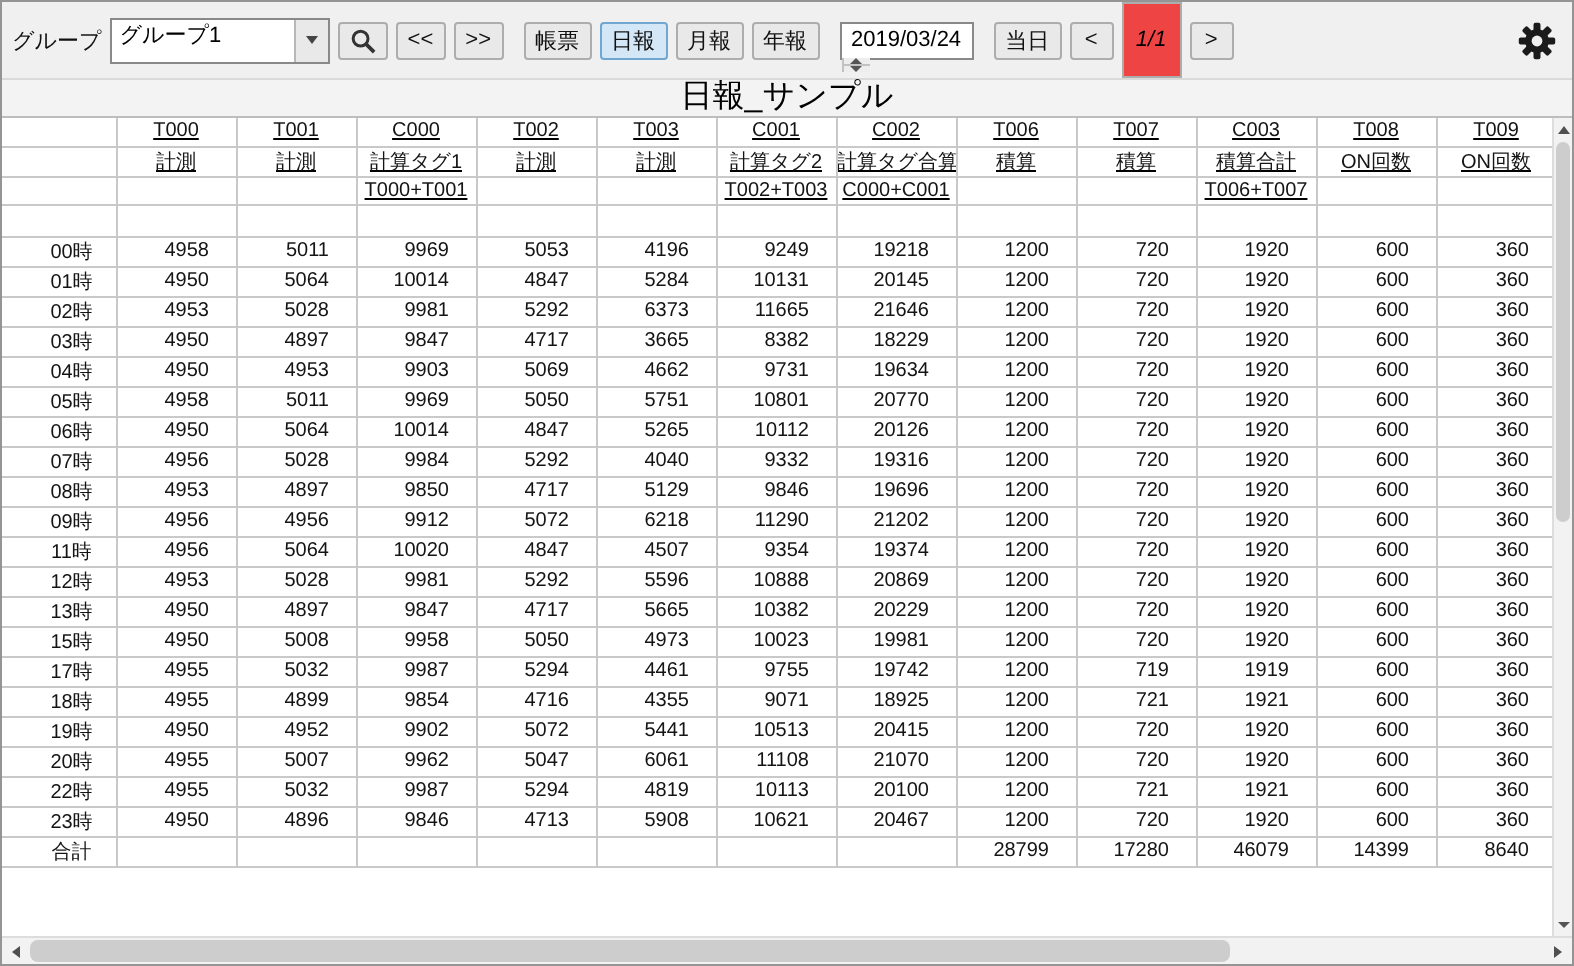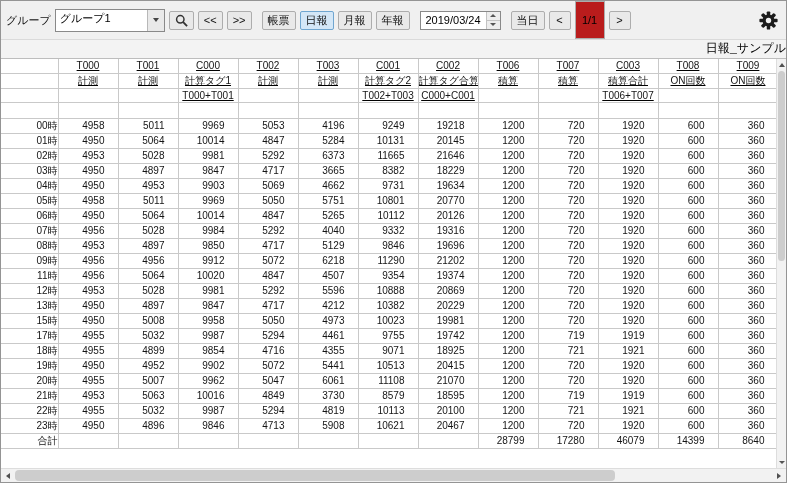--- a/index.html
+++ b/index.html
@@ -29,64 +29,64 @@
   .combo-btn { width: 17px; background: #e9e9e9; border-left: 1px solid #b8b8b8; display: flex; align-items: center; justify-content: center; cursor: default; }
   .tb-btn {
     height: 19px; min-width: 22px; padding: 0 5px;
     font-size: 11px; font-family: inherit; color: #111;
     background: #e9e9e9; border: 1px solid #adadad; border-radius: 2px;
     display: inline-flex; align-items: center; justify-content: center;
     cursor: default; white-space: nowrap;
   }
   .tb-btn.sel { background: var(--sel-bg, #d4e7f7); border-color: var(--sel-border, #70a6d0); }
   .ml6 { margin-left: 6px; }
-  .date-field { height: 19px; border: 1px solid #898989; background: #fff; display: flex; align-items: stretch; margin-left: 6px; }
+  .date-field { height: 19px; border: 1px solid #898989; background: #fff; display: flex; align-items: stretch; margin-left: 6px; flex-direction: column; }
   .date-text { font-size: 11px; line-height: 17px; padding: 0 5px; white-space: nowrap; }
   .spin { width: 14px; display: flex; flex-direction: column; border-left: 1px solid #c2c2c2; }
   .spin > div { flex: 1; background: #ededed; display: flex; align-items: center; justify-content: center; }
   .spin > div + div { border-top: 1px solid #c2c2c2; }
-  .page-box { height: 19px; min-width: 30px; border: 1px solid #adadad; background: #b91c1c; font-size: 11px; display: inline-flex; align-items: center; justify-content: center; padding: 18px 4px; }
+  .page-box { height: 19px; min-width: 30px; border: 1px solid #adadad; background: #ef4444; font-size: 11px; display: inline-flex; align-items: center; justify-content: center; padding: 18px 4px; font-style: italic; }
   .flex-spacer { flex: 1; }
   .gear-btn { width: 26px; height: 22px; background: transparent; border: none; display: flex; align-items: center; justify-content: center; }
 
   
   .tri { width: 0; height: 0; display: block; }
   .tri-down  { border-left: 3.5px solid transparent; border-right: 3.5px solid transparent; border-top: 4.5px solid #444; }
   .tri-up-s  { border-left: 3px solid transparent; border-right: 3px solid transparent; border-bottom: 3.5px solid #555; }
   .tri-down-s{ border-left: 3px solid transparent; border-right: 3px solid transparent; border-top: 3.5px solid #555; }
   .tri-up    { border-left: 3.5px solid transparent; border-right: 3.5px solid transparent; border-bottom: 4.5px solid #505050; }
   .tri-left  { border-top: 3.5px solid transparent; border-bottom: 3.5px solid transparent; border-right: 4.5px solid #505050; }
   .tri-right { border-top: 3.5px solid transparent; border-bottom: 3.5px solid transparent; border-left: 4.5px solid #505050; }
 
   
   .titlebar {
     flex: 0 0 19px;
     background: #f3f3f3;
     border-bottom: 1px solid #bdbdbd;
-    font-size: 12px; color: #000;
-    text-align: right; line-height: 18px; font-family: Liberation Mono, monospace;
+    font-size: 16px; color: #000;
+    text-align: center; line-height: 18px;
   }
 
   
   .content { flex: 1 1 auto; display: flex; overflow: hidden; }
   .table-area { width: 777px; overflow: hidden; background: #fff; }
   table { border-collapse: collapse; table-layout: fixed; width: 777px; }
   col.c-lbl { width: 57px; }
   col.c-dat { width: 60px; }
   th, td {
     font-weight: normal; font-size: 10px; color: #141414;
     white-space: nowrap; overflow: hidden;
     border-right: 1px solid #c9c9c9;
   }
   thead tr { height: 14px; text-decoration: underline; }
   thead tr.hr-blank { height: 16px; }
   thead th { text-align: center; border-bottom: 1px solid #c9c9c9; }
   tbody tr { height: 13px; }
   tbody td { text-align: right; padding-right: 13px; border-bottom: 1px solid #c9c9c9; }
-  tbody th { text-align: right; border-bottom: 1px solid #c9c9c9; padding-left: 13px; }
+  tbody th { text-align: center; border-bottom: 1px solid #c9c9c9; padding-left: 13px; }
 
   
   .vscroll { width: 10px; background: #f2f2f2; border-left: 1px solid #ddd; display: flex; flex-direction: column; }
   .sbv-btn { height: 12px; display: flex; align-items: center; justify-content: center; }
   .vtrack { flex: 1; position: relative; }
   .vthumb { position: absolute; left: 1px; right: 1px; top: 0; height: 190px; background: #cdcdcd; border-radius: 4px; }
   .hscroll { flex: 0 0 14px; background: #f2f2f2; border-top: 1px solid #ddd; display: flex; align-items: stretch; }
   .sbh-btn { width: 14px; display: flex; align-items: center; justify-content: center; }
   .htrack { flex: 1; position: relative; }
   .hthumb { position: absolute; top: 1px; bottom: 1px; left: 0; width: 600px; background: #cdcdcd; border-radius: 4px; }
@@ -408,21 +408,21 @@
               <td>1920</td>
               <td>600</td>
               <td>360</td>
             </tr>
             <tr>
               <th>13時</th>
               <td>4950</td>
               <td>4897</td>
               <td>9847</td>
               <td>4717</td>
-              <td>4212</td>
+              <td>5665</td>
               <td>10382</td>
               <td>20229</td>
               <td>1200</td>
               <td>720</td>
               <td>1920</td>
               <td>600</td>
               <td>360</td>
             </tr>
             <tr>
               <th>15時</th>
@@ -489,35 +489,20 @@
               <td>4955</td>
               <td>5007</td>
               <td>9962</td>
               <td>5047</td>
               <td>6061</td>
               <td>11108</td>
               <td>21070</td>
               <td>1200</td>
               <td>720</td>
               <td>1920</td>
-              <td>600</td>
-              <td>360</td>
-            </tr>
-            <tr>
-              <th>21時</th>
-              <td>4953</td>
-              <td>5063</td>
-              <td>10016</td>
-              <td>4849</td>
-              <td>3730</td>
-              <td>8579</td>
-              <td>18595</td>
-              <td>1200</td>
-              <td>719</td>
-              <td>1919</td>
               <td>600</td>
               <td>360</td>
             </tr>
             <tr>
               <th>22時</th>
               <td>4955</td>
               <td>5032</td>
               <td>9987</td>
               <td>5294</td>
               <td>4819</td>

